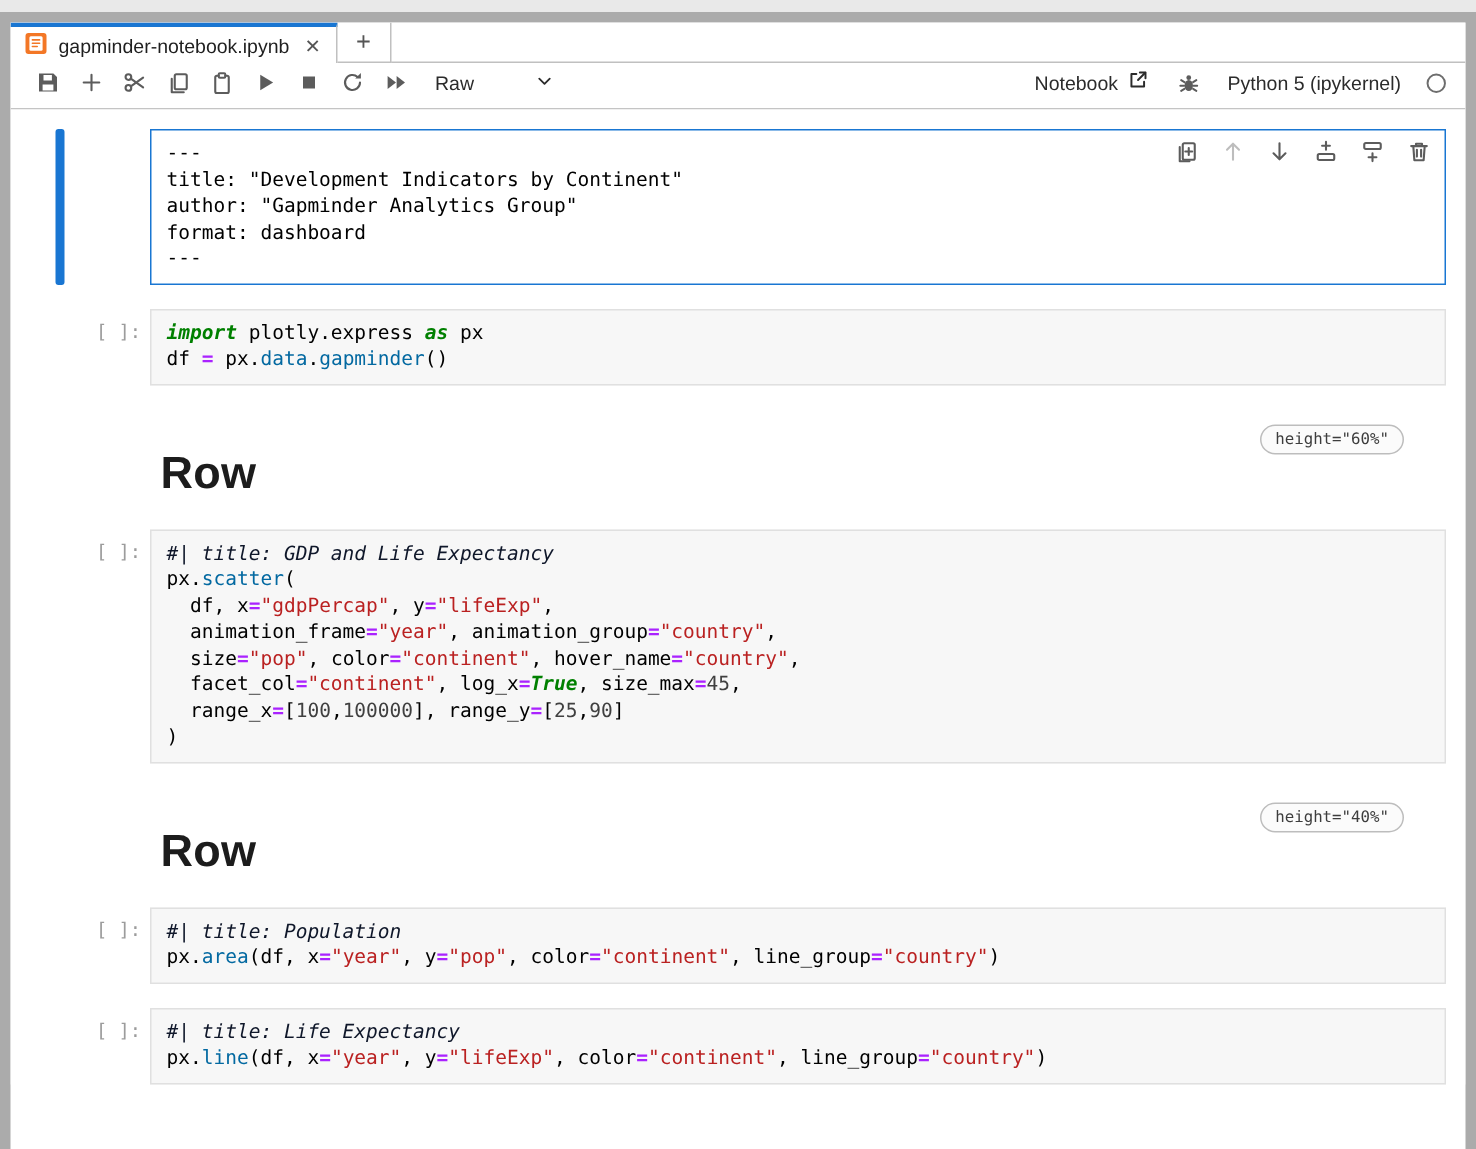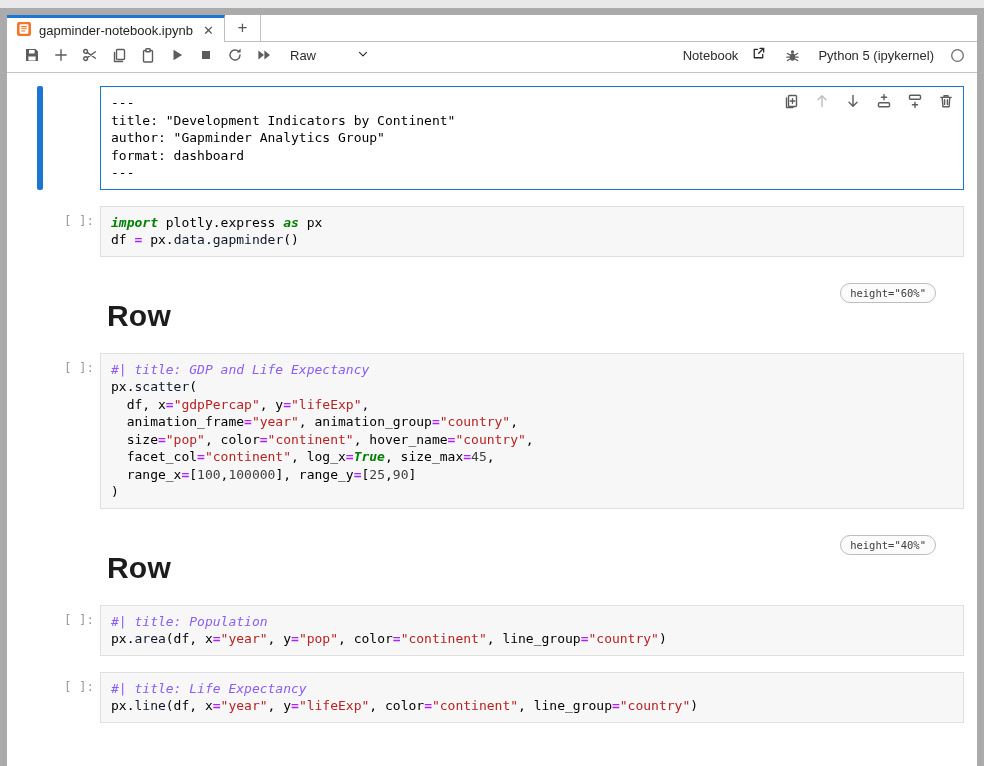--- a/index.html
+++ b/index.html
@@ -32,21 +32,21 @@
   .tb-icon {
     width:29px; height:26px; display:flex; align-items:center; justify-content:center;
     color:#5c5c5c; cursor:pointer; flex:0 0 auto;
   }
   .tb-icon svg { display:block; }
   .celltype-select {
     display:flex; align-items:center; gap:40px; margin-left:12px;
     color:#2b2b2b; cursor:pointer;
   }
   .toolbar-right { margin-left:auto; display:flex; align-items:center; gap:16px; color:#2b2b2b; }
-  .tb-label-group { display:flex; align-items:center; gap:13px; cursor:pointer; }
+  .tb-label-group { display:flex; align-items:center; gap:6px; cursor:pointer; }
   
   .notebook { padding:13px 13px 0 30px; background:#fff; }
   .cell { display:flex; align-items:stretch; margin-bottom:16px; }
   .collapser { width:6px; border-radius:2px; background:transparent; flex:0 0 auto; cursor:pointer; }
   .collapser.active { background:#1976d2; }
   .prompt {
     width:57px; flex:0 0 auto; padding:7px 0 0 21px;
     font-family:"DejaVu Sans Mono", monospace; font-size:12.5px; color:#9c9c9c;
     white-space:pre;
   }
@@ -58,24 +58,24 @@
     color:#000;
   }
   .editor.active { background:#fff; border:1px solid #1976d2; }
   .cell-toolbar { position:absolute; top:5px; right:8px; display:flex; gap:13px; }
   .ct-icon { width:18px; height:18px; display:flex; align-items:center; justify-content:center; color:#5c5c5c; cursor:pointer; }
   .ct-icon.disabled { color:#bdbdbd; cursor:default; }
   
   .tok-t { color:#000; }
   .tok-k { color:#008000; font-weight:bold;font-style:italic; }
   .tok-s { color:#ba2121; }
-  .tok-c { color:#8b5cf6; font-style:italic; }
+  .tok-c { color:#0f172a; font-style:italic; }
   .tok-n { color:#404040; }
   .tok-o { color:#aa22ff; font-weight:bold; }
-  .tok-p { color:#0f172a;text-align:center; }
+  .tok-p { color:#0369a1;text-align:center; }
   
   .md-cell { display:flex; margin:26px 0 8px 0; }
   .md-content { flex:1; position:relative; padding:2px 0 10px 7px; min-height:62px; }
   .md-content h2 { margin:14px 0 0 0; font-size:30px; font-weight:700; color:#1c1c1c; letter-spacing:0.2px; }
   .badge {
     position:absolute; top:0; right:28px;
     font-family:"DejaVu Sans Mono", monospace; font-size:10.5px; color:#3d3d3d;
     background:#fbfbfb; border:1px solid #bdbdbd; border-radius:10px;
     padding:3px 9px; white-space:nowrap;
   }

